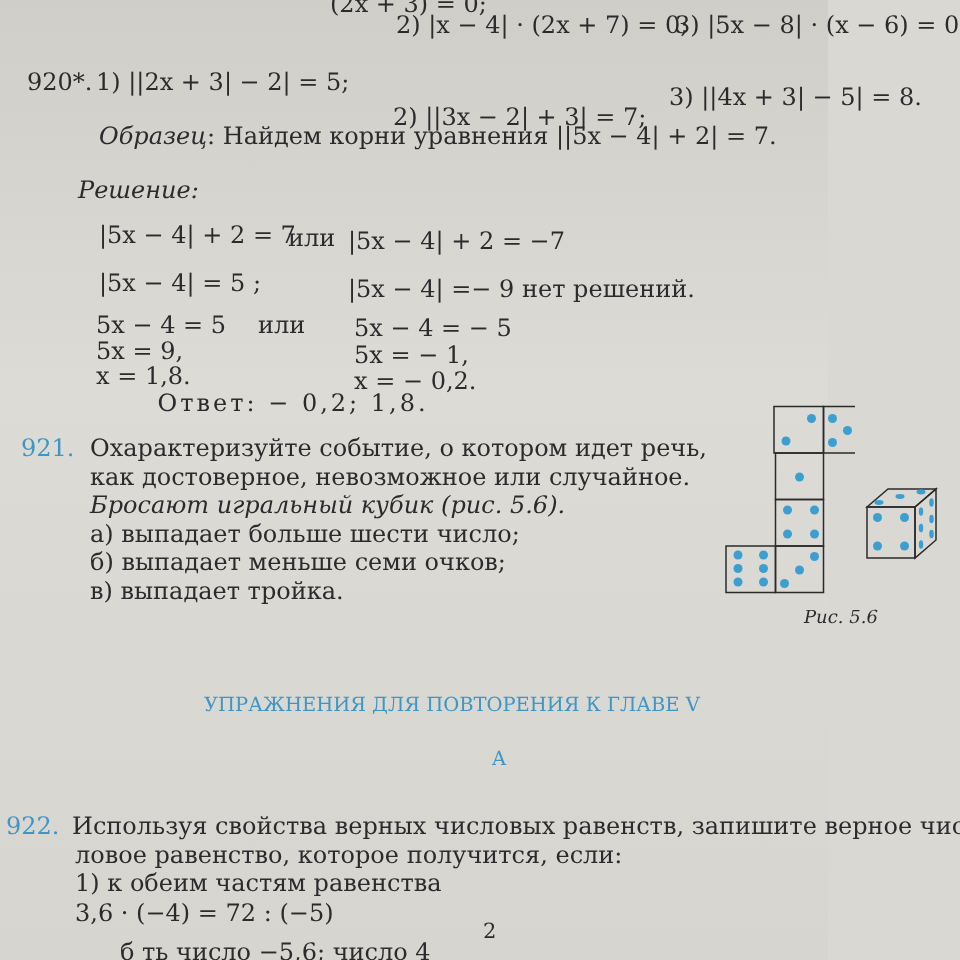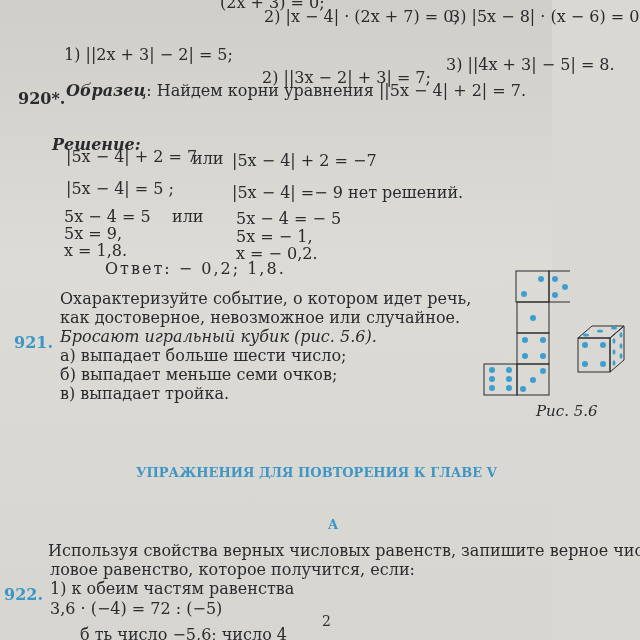--- a/index.html
+++ b/index.html
@@ -1,24 +1,24 @@
 <!DOCTYPE html>
 <html><head>
 <meta charset="utf-8">
 <style>
   html,body{margin:0;padding:0;}
   body{width:640px;height:640px;overflow:hidden;background:#d9d8d3;
     font-family:"DejaVu Serif","Liberation Serif",serif;color:#2b2b2e;position:relative;}
   .page{position:absolute;left:0;top:0;width:552px;height:640px;
     background:linear-gradient(180deg,#cfcec9 0%,#dcdbd6 40%,#d6d5d0 100%);}
   .ln{position:absolute;white-space:nowrap;font-size:16px;line-height:18px;}
-  .num{font-weight:bold;margin-top:44px;}
+  .num{font-weight:normal;}
   .blue{color:#3d96c6;}
   .it{font-style:italic;}
-  .b{font-weight:bold;margin-top:18px;}
+  .b{font-weight:normal;}
   .spaced{letter-spacing:2px;margin-left:43px;}
   .sup{position:absolute;font-size:14px;}
   svg{position:absolute;}
 </style>
 </head>
 <body>
 
 <div class="page">
 
   <div class="ln" style="left:220px;top:-6px;">(2x + 3) = 0;</div>
@@ -119,23 +119,23 @@
         <circle cx="29" cy="42" r="3"></circle>
       <ellipse cx="40" cy="19" rx="1.5" ry="2.8"></ellipse>
         <ellipse cx="40" cy="30" rx="1.5" ry="2.8"></ellipse>
         <ellipse cx="40" cy="41" rx="1.5" ry="2.8"></ellipse>
       <ellipse cx="47" cy="13" rx="1.5" ry="2.8"></ellipse>
         <ellipse cx="47" cy="24" rx="1.5" ry="2.8"></ellipse>
         <ellipse cx="47" cy="34" rx="1.5" ry="2.8"></ellipse>
     </g>
   </svg>
 
-  <div class="ln it" style="left:536px;top:402px;font-size:15px;">Рис. 5.6</div>
+  <div class="ln it" style="left:536px;top:402px;font-size:12px;">Рис. 5.6</div>
 
-  <div class="ln blue b" style="left:136px;top:446px;font-size:13px;">УПРАЖНЕНИЯ ДЛЯ ПОВТОРЕНИЯ К ГЛАВЕ V</div>
+  <div class="ln blue b" style="left:136px;top:462px;font-size:13px;">УПРАЖНЕНИЯ ДЛЯ ПОВТОРЕНИЯ К ГЛАВЕ V</div>
   <div class="ln blue b" style="left:328px;top:498px;font-size:13px;">A</div>
 
   <div class="ln num blue" style="left:4px;top:542px;">922.</div>
   <div class="ln" style="left:48px;top:542px;">Используя свойства верных числовых равенств, запишите верное чис-</div>
   <div class="ln" style="left:50px;top:561px;">ловое равенство, которое получится, если:</div>
   <div class="ln" style="left:50px;top:580px;">1) к обеим частям равенства</div>
   <div class="ln" style="left:50px;top:600px;">3,6 · (−4) = 72 : (−5)</div>
   <div class="ln" style="left:80px;top:626px;">б    ть число −5,6; число 4</div>
   <div class="sup" style="left:322px;top:613px;">2</div>
 

